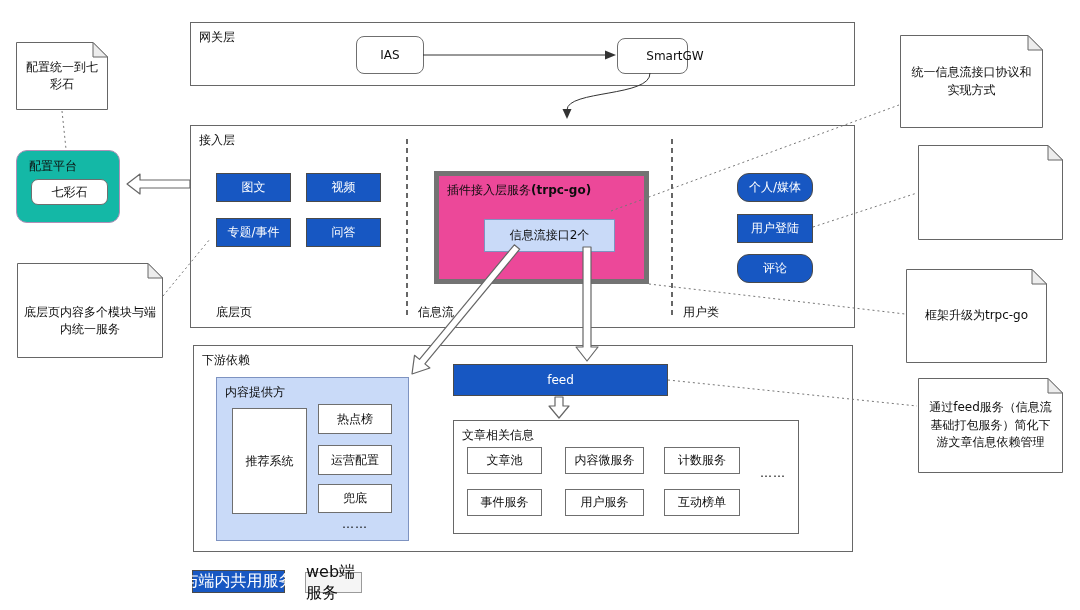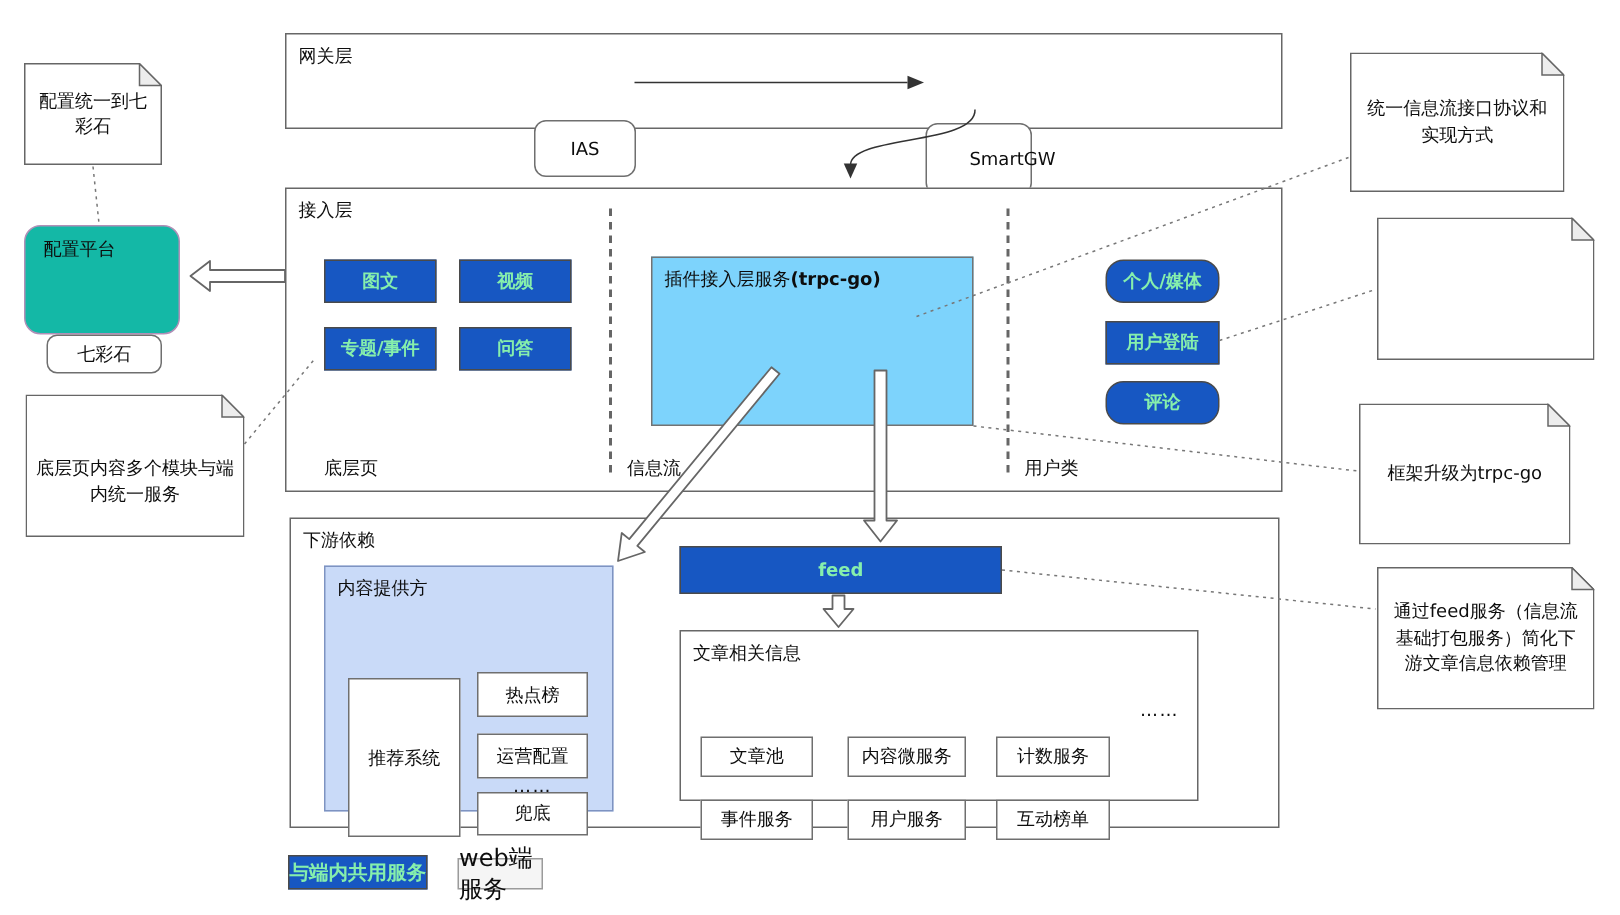--- a/index.html
+++ b/index.html
@@ -5,49 +5,49 @@
   html,body{margin:0;padding:0;}
   body{
     width:1080px;height:610px;position:relative;background:#ffffff;
     font-family:"DejaVu Sans","Liberation Sans",sans-serif;
     font-size:12px;color:#0d0d0d;overflow:hidden;
   }
   .abs{position:absolute;box-sizing:border-box;}
   .frame{border:1px solid #676767;background:#ffffff;}
   .frame-label{position:absolute;top:6px;left:8px;white-space:nowrap;}
   .btn{
-    background:#1757C2;border:1px solid #4a4a4a;color:#86efac;font-weight:bold;
+    background:#1757C2;border:1px solid #4a4a4a;color:#ffffff;font-weight:normal;
     display:flex;align-items:center;justify-content:center;white-space:nowrap;
   }
   .white-box{
     background:#ffffff;border:1px solid #6f6f6f;
-    display:flex;align-items:center;justify-content:center;text-align:left;white-space:nowrap;margin-top:44px;
+    display:flex;align-items:center;justify-content:center;text-align:left;white-space:nowrap;
   }
   .lightblue{background:#C9DAF8;border:1px solid #7e93c1;}
-  .graypanel{background:#7dd3fc;border:1px solid #737373;}
+  .graypanel{background:#ec4899;border:5px solid #737373;}
   .note{
     display:flex;align-items:center;justify-content:center;text-align:center;
     line-height:1.45;
   }
   .note .txt{position:relative;padding:2px 7px;}
   .note-bg{position:absolute;top:0;left:0;}
   .pink{background:#14b8a6;border:1px solid #b18fb7;border-radius:11px;}
   .ellipsis{display:flex;align-items:center;justify-content:center;letter-spacing:1px;}
   .overlay{position:absolute;top:0;left:0;pointer-events:none;z-index:10;}
   .sec-label{position:absolute;white-space:nowrap;}
 </style>
 </head>
 <body>
 
 <div class="abs frame" style="left:190px;top:22px;width:665px;height:64px;">
   <span class="frame-label">网关层</span>
   <div class="abs white-box" style="left:165px;top:13px;width:68px;height:38px;border-radius:8px;">
     <span>IAS</span>
   </div>
-  <div class="abs white-box" style="left:426px;top:15px;width:71px;height:48px;border-radius:8px;padding-left:45px;">
+  <div class="abs white-box" style="left:426px;top:15px;width:71px;height:36px;border-radius:8px;padding-left:45px;">
     <span>SmartGW</span>
   </div>
 </div>
 
 <div class="abs frame" style="left:190px;top:125px;width:665px;height:203px;">
   <span class="frame-label">接入层</span>
 
   <div class="abs btn" style="left:25px;top:47px;width:75px;height:29px;">
     <span>图文</span>
   </div>
@@ -57,20 +57,23 @@
   <div class="abs btn" style="left:25px;top:92px;width:75px;height:29px;">
     <span>专题/事件</span>
   </div>
   <div class="abs btn" style="left:115px;top:92px;width:75px;height:29px;">
     <span>问答</span>
   </div>
   <span class="sec-label" style="left:25px;top:178px;">底层页</span>
 
   <div class="abs graypanel" style="left:243px;top:45px;width:215px;height:113px;">
     <span class="frame-label"><span>插件接入层服务</span><b>(trpc-go)</b></span>
+    <div class="abs lightblue" style="left:45px;top:43px;width:131px;height:33px;display:flex;align-items:center;justify-content:center;">
+      <span>信息流接口2个</span>
+    </div>
   </div>
   <span class="sec-label" style="left:227px;top:178px;">信息流</span>
 
   <div class="abs btn" style="left:546px;top:47px;width:76px;height:29px;border-radius:12px;">
     <span>个人/媒体</span>
   </div>
   <div class="abs btn" style="left:546px;top:88px;width:76px;height:29px;">
     <span>用户登陆</span>
   </div>
   <div class="abs btn" style="left:546px;top:128px;width:76px;height:29px;border-radius:12px;">
@@ -171,21 +174,21 @@
   <span class="txt">框架升级为trpc-go</span>
 </div>
 <div class="abs note" style="left:918px;top:378px;width:145px;height:95px;">
     <svg class="note-bg" width="145" height="95">
       <path d="M0.5,0.5 H130 L144.5,15 V94.5 H0.5 Z" fill="#ffffff" stroke="#666666"></path>
       <path d="M130,0.5 V15 H144.5 Z" fill="#ededed" stroke="#666666"></path>
     </svg>
   <span class="txt">通过feed服务（信息流基础打包服务）简化下游文章信息依赖管理</span>
 </div>
 
-<div class="abs btn" style="left:192px;top:570px;width:93px;height:23px;font-size:13px;">
+<div class="abs btn" style="left:192px;top:570px;width:93px;height:23px;font-size:16px;">
   <span>与端内共用服务</span>
 </div>
 <div class="abs" style="left:305px;top:572px;width:57px;height:21px;background:#F5F5F5;border:1px solid #9b9b9b;display:flex;align-items:center;justify-content:center;font-size:16px;">
   <span>web端服务</span>
 </div>
 
 <svg class="overlay" width="1080" height="610" viewBox="0 0 1080 610">
 
   <g stroke="#666666" stroke-width="2" stroke-dasharray="5,4">
     <path d="M407,139 V316"></path>

